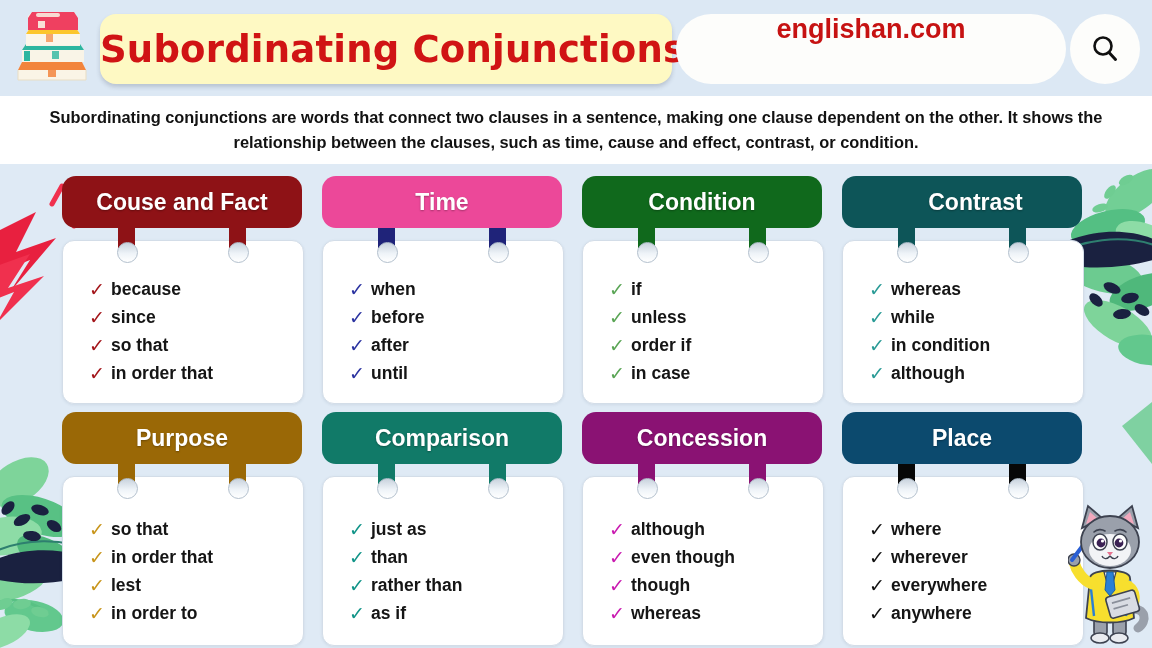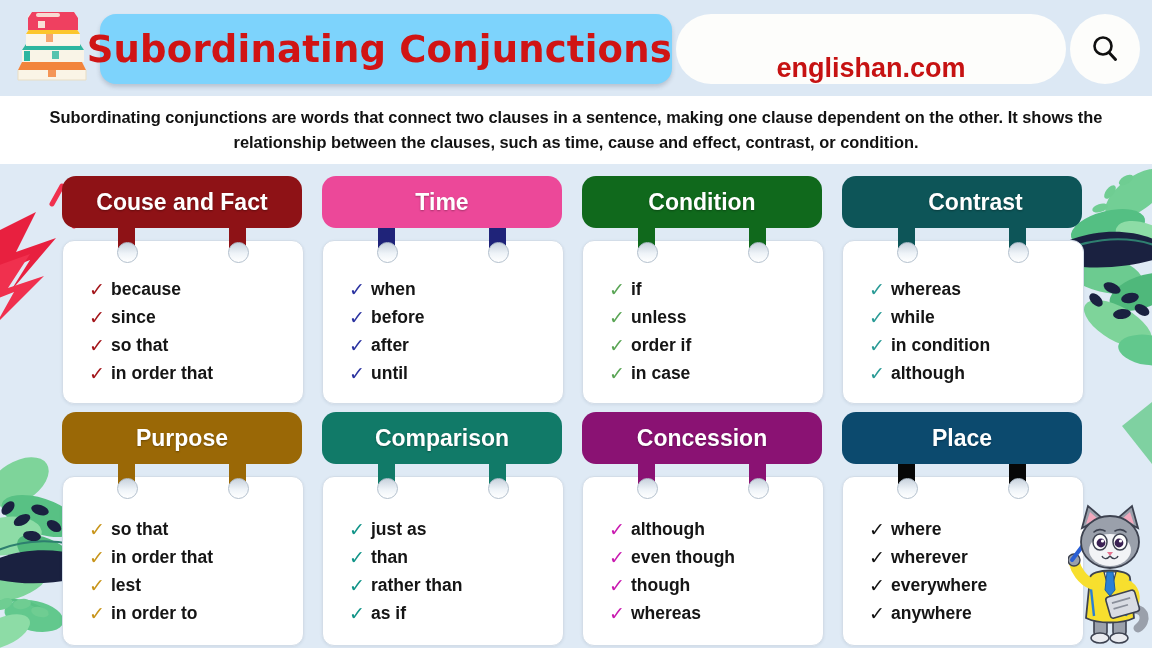--- a/index.html
+++ b/index.html
@@ -26,43 +26,43 @@
   }
   .books-icon {
     position: absolute;
     left: 8px; top: 8px;
     width: 88px; height: 80px;
   }
   .title-pill {
     position: absolute;
     left: 100px; top: 14px;
     width: 572px; height: 70px;
-    background: #7dd3fc;
+    background: #fef9c3;
     border-radius: 16px;
     box-shadow: 0 3px 4px rgba(60,70,90,0.22);
     display: flex;
     align-items: center;
-    justify-content: flex-end;
+    justify-content: flex-start;
   }
   .title-text {
     color: #d01414;
     font-size: 37px;
     font-weight: bold;
     letter-spacing: 0.2px;
     font-family: "DejaVu Sans", sans-serif;
     white-space: nowrap;
   }
   .brand-pill {
     position: absolute;
     left: 676px; top: 14px;
     width: 390px; height: 70px;
     background: #fdfdfb;
     border-radius: 35px;
     display: flex;
-    align-items: flex-end;
+    align-items: flex-start;
     justify-content: center;
   }
   .brand-text {
     color: #c61212;
     font-size: 27px;
     font-weight: bold;
     font-family: "Liberation Sans", sans-serif;
     white-space: nowrap;
   }
   .search-circle {

